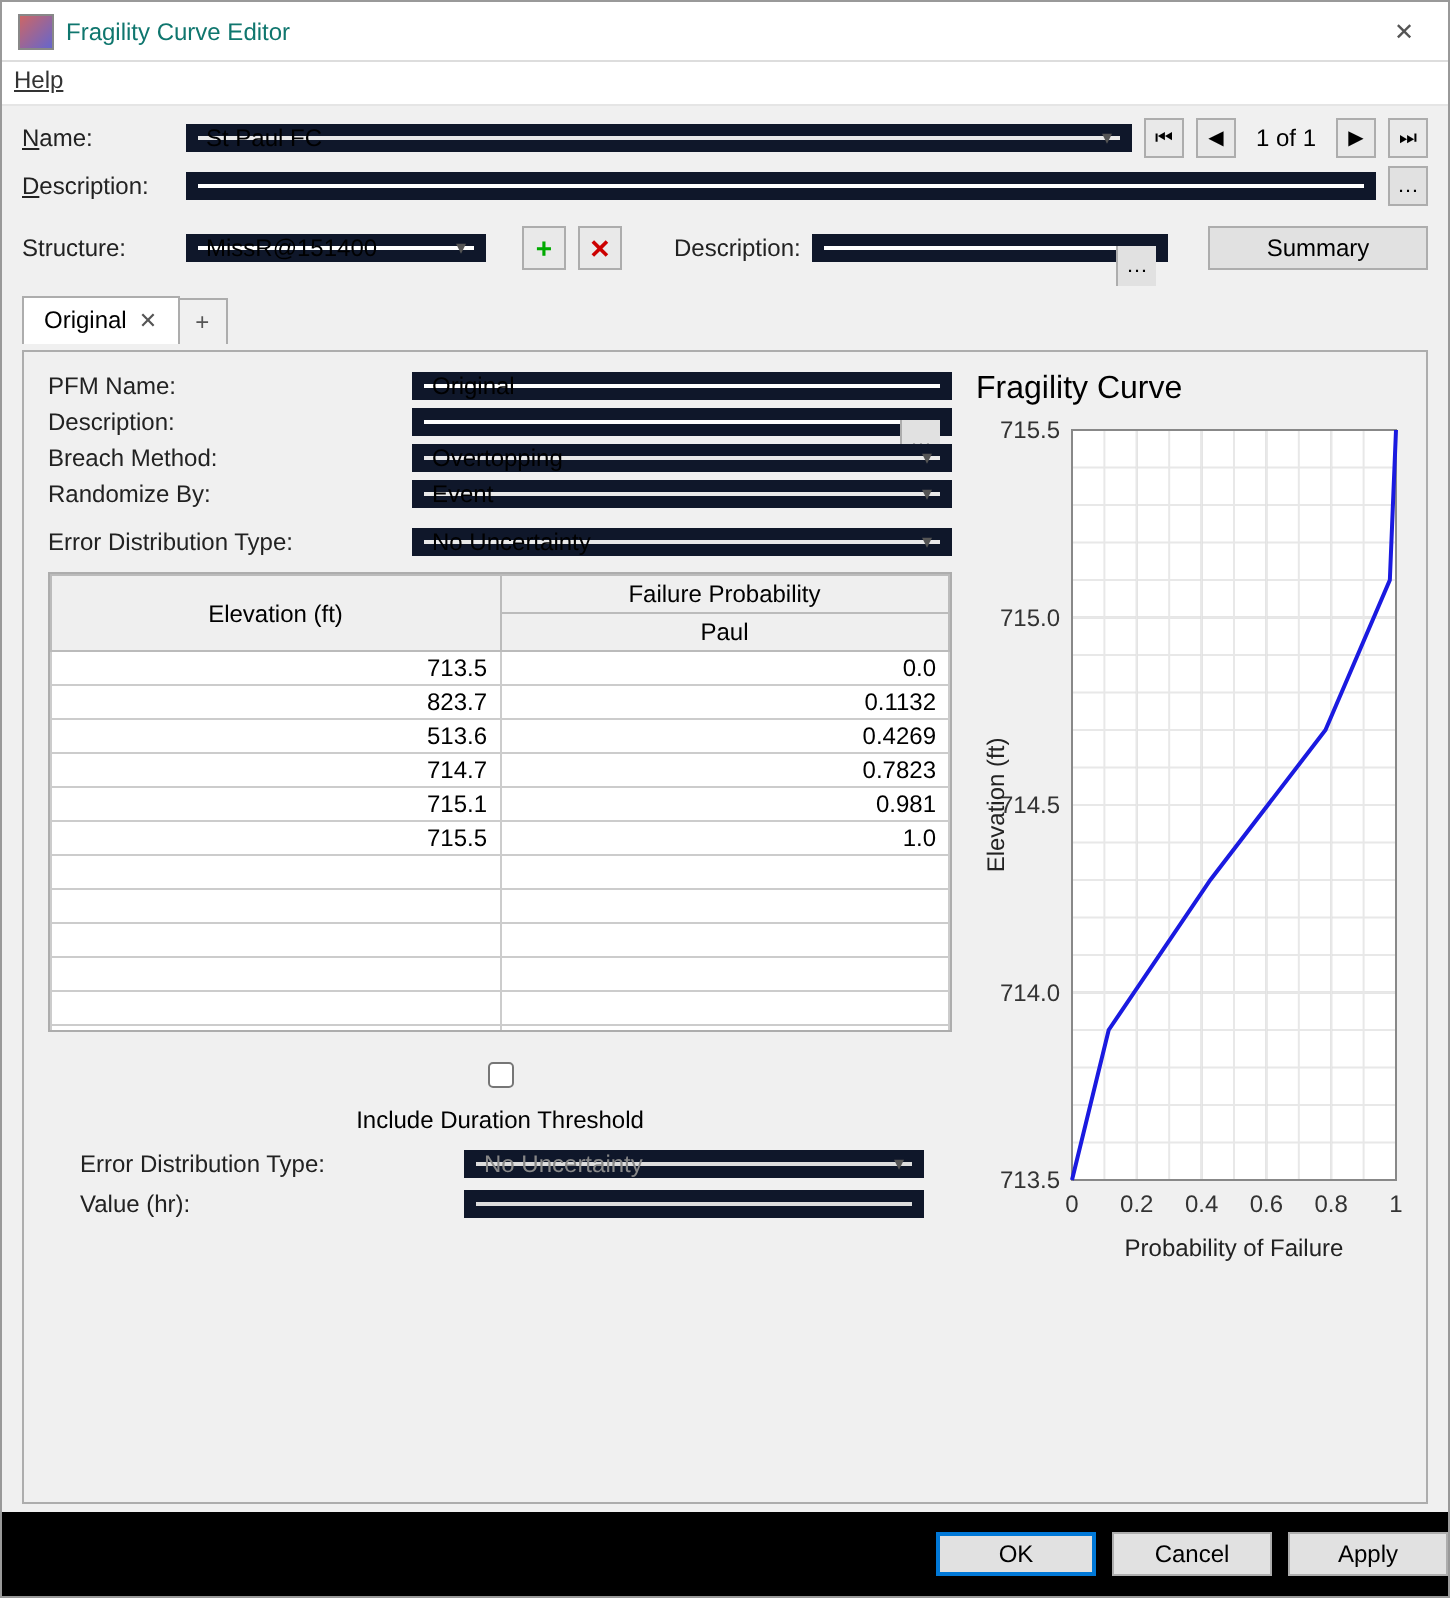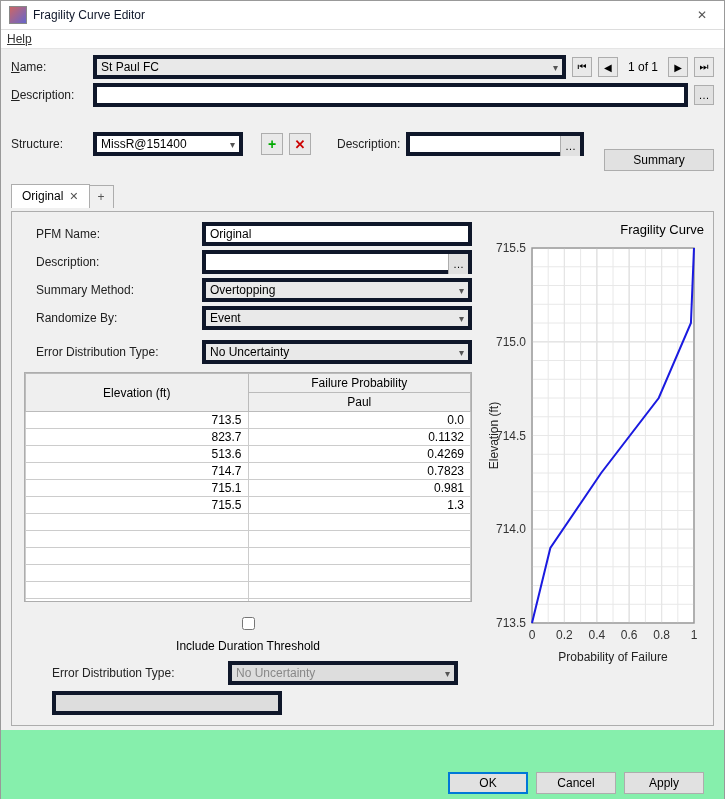--- a/index.html
+++ b/index.html
@@ -1,66 +1,66 @@
 <!DOCTYPE html>
 <html><head>
 <meta charset="utf-8">
 <style>
   * { box-sizing: border-box; font-family: "Segoe UI", Tahoma, sans-serif; font-size: 12px; }
   body { margin: 0; background: #fff; }
   .window { width: 725px; height: 799px; border: 1px solid #999; background: #fff; position: relative; display: flex; flex-direction: column; }
   .titlebar { height: 30px; background: #fff; border-bottom: 1px solid #ddd; display: flex; align-items: center; padding: 0 2px; }
   .titlebar .app-icon { width: 18px; height: 18px; margin: 0 6px; background: linear-gradient(135deg,#c66,#66c); border:1px solid #888; }
-  .titlebar .title { flex: 1; color: #0f172a; }
+  .titlebar .title { flex: 1; color: #0f766e; }
   .titlebar .close { width: 40px; height: 28px; display:flex; align-items:center; justify-content:center; color:#555; }
   .menubar { height: 22px; padding: 2px 6px; border-bottom: 1px solid #e5e5e5; }
   .menubar span { text-decoration: underline; color:#333; cursor:default; }
   .content { flex:1; padding: 6px 10px 4px 10px; display:flex; flex-direction:column; gap:4px; background:#f0f0f0; }
   .row { display:flex; align-items:center; gap:6px;justify-content:space-between; }
   .lbl { color:#222; }
   .ul { text-decoration: underline; }
-  .combo, .textin { height:24px; border:4px solid #0f172a; background:#e9e9e9; padding:0 4px; display:flex; align-items:center; position:relative; }
+  .combo, .textin { height:14px; border:6px solid #0f172a; background:#e9e9e9; padding:0 4px; display:flex; align-items:center; position:relative; }
   .combo { justify-content:space-between; }
   .combo .chev { color:#555; font-size:10px; }
   .textin { background:#fff; }
   .navbtn { width:20px; height:20px; border:1px solid #adadad; background:#e9e9e9; display:flex; align-items:center; justify-content:center; font-size:10px; cursor:default; }
-  .btn { height:22px; border:1px solid #adadad; background:#e1e1e1; padding:0 10px; display:flex; align-items:center; justify-content:center; cursor:default;margin-top:32px; }
+  .btn { height:22px; border:1px solid #adadad; background:#e1e1e1; padding:0 10px; display:flex; align-items:center; justify-content:center; cursor:default; }
   .btn.primary { border:2px solid #0078d7; background:#e1e1e1; }
   .ellipsis-btn { width:20px; height:20px; border:1px solid #adadad; background:#e1e1e1; display:flex; align-items:center; justify-content:center; font-size:11px; }
   .sqbtn { width:22px; height:22px; border:1px solid #adadad; background:#e9e9e9; display:flex; align-items:center; justify-content:center; }
   .sqbtn.green { color:#0a0; font-weight:bold; font-size:14px; }
   .sqbtn.red { color:#c00; font-weight:bold; font-size:13px; }
 
   .tabstrip { display:flex; align-items:flex-end; margin-top:6px; height:26px; position:relative; }
   .tab { padding:4px 10px 5px 10px; border:1px solid #adadad; border-bottom:none; background:#fff; display:flex; align-items:center; gap:6px; position:relative; top:1px; }
   .tab .x { color:#555; font-size:11px; }
   .tab-add { padding:4px 8px; border:1px solid #adadad; border-left:none; border-bottom:none; background:#f0f0f0; color:#555; position:relative; top:1px; }
   .tabpanel { border:1px solid #adadad; background:#f0f0f0; flex:1; padding:10px 12px; display:flex; gap:12px; }
 
   .leftcol { flex:1; display:flex; flex-direction:column; gap:4px; }
-  .formrow { display:flex; align-items:center; gap:6px;margin-left:12px; }
+  .formrow { display:flex; align-items:center; gap:22px; }
   .formrow .flab { width:160px; color:#222; }
   .white-combo { background:#fff; }
 
   .grid { border:1px solid #adadad; background:#fff; margin-top:4px; height:230px; overflow:hidden; }
   .grid table { border-collapse:collapse; width:100%; table-layout:fixed; }
   .grid th { background:#efefef; border:1px solid #bbb; font-weight:normal; padding:2px 4px; text-align:center; }
   .grid td { border:1px solid #ccc; padding:1px 6px; text-align:right; height:16px; background:#fff; }
   .grid td.empty { background:#fff; }
 
   .checkrow { display:flex; align-items:center; gap:6px; margin-top:8px;flex-direction:column; }
   .checkrow input { width:13px; height:13px; }
   .disabled { color:#888; }
   .disabled .combo, .disabled .textin { background:#ddd; color:#888; }
 
   .chartcol { width:220px; display:flex; flex-direction:column; }
-  .chart-title { text-align:right; margin-bottom:6px; font-size:13px; }
+  .chart-title { text-align:left; margin-bottom:6px; font-size:16px; }
   svg text { font-family:"Segoe UI",sans-serif; }
 
-  .footer { display:flex; justify-content:flex-end; gap:8px; padding:10px 20px; background:#86efac;align-items:center; }
+  .footer { display:flex; justify-content:flex-end; gap:8px; padding:10px 0; background:#000000;align-items:center; }
   .footer .btn { width:80px; }
 </style>
 </head>
 <body>
 
 <div class="window">
   <div class="titlebar">
     <div class="app-icon"></div>
     <div class="title">Fragility Curve Editor</div>
     <div class="close">✕</div>
@@ -130,21 +130,21 @@
           </div>
         </div>
         <div class="formrow">
           <div class="flab">Description:</div>
           <div class="textin" style="width:270px; position:relative">
             <span></span>
             <div class="ellipsis-btn" style="position:absolute; right:0; top:0; height:20px; border:none; border-left:1px solid #adadad">…</div>
           </div>
         </div>
         <div class="formrow">
-          <div class="flab">Summary Method:</div>
+          <div class="flab">Breach Method:</div>
           <div class="combo" style="width:270px">
             <span>Overtopping</span>
             <span class="chev">▾</span>
           </div>
         </div>
         <div class="formrow">
           <div class="flab">Randomize By:</div>
           <div class="combo" style="width:270px">
             <span>Event</span>
             <span class="chev">▾</span>
@@ -185,21 +185,21 @@
                 <tr>
                   <td>714.7</td>
                   <td>0.7823</td>
                 </tr>
                 <tr>
                   <td>715.1</td>
                   <td>0.981</td>
                 </tr>
                 <tr>
                   <td>715.5</td>
-                  <td>1.3</td>
+                  <td>1.0</td>
                 </tr>
                 <tr>
                   <td class="empty">&nbsp;</td>
                   <td class="empty">&nbsp;</td>
                 </tr>
                 <tr>
                   <td class="empty">&nbsp;</td>
                   <td class="empty">&nbsp;</td>
                 </tr>
                 <tr>
@@ -229,20 +229,21 @@
 
         <div class="disabled" style="padding-left:16px; display:flex; flex-direction:column; gap:6px; margin-top:4px">
           <div class="formrow">
             <div class="flab" style="width:170px">Error Distribution Type:</div>
             <div class="combo" style="width:230px">
               <span>No Uncertainty</span>
               <span class="chev">▾</span>
             </div>
           </div>
           <div class="formrow">
+            <div class="flab" style="width:170px">Value (hr):</div>
             <div class="textin" style="width:230px; background:#ddd">
               <span></span>
             </div>
           </div>
         </div>
 
       </div>
 
       <div class="chartcol">
         <div class="chart-title">Fragility Curve</div>

